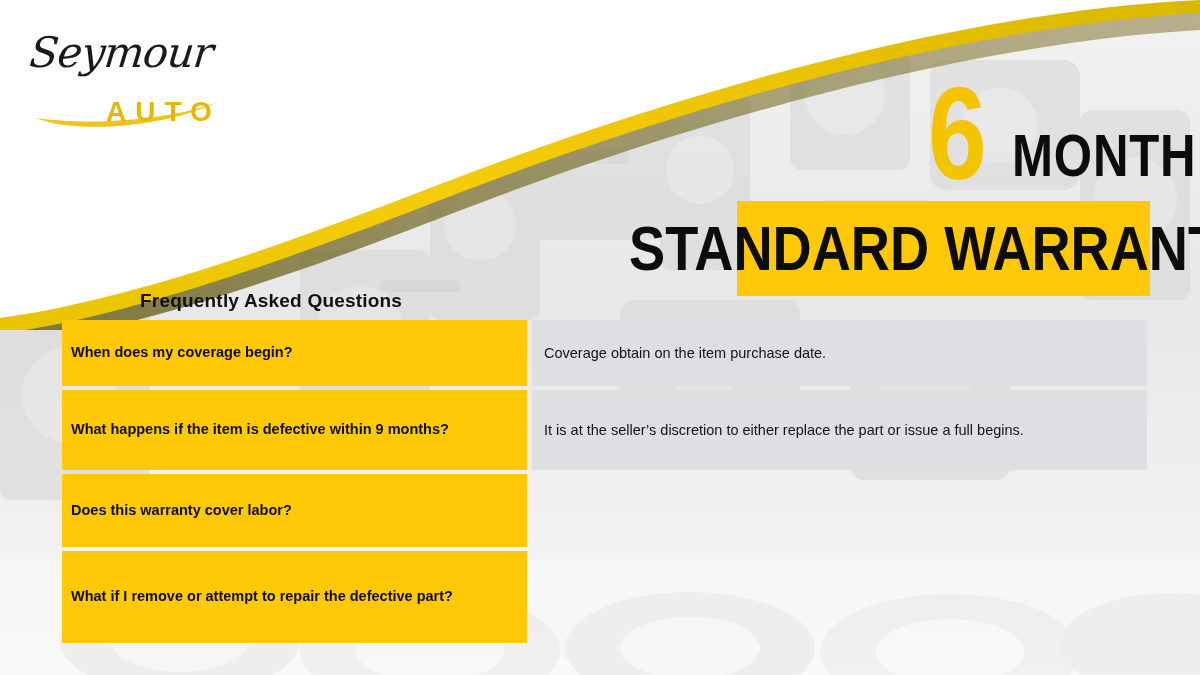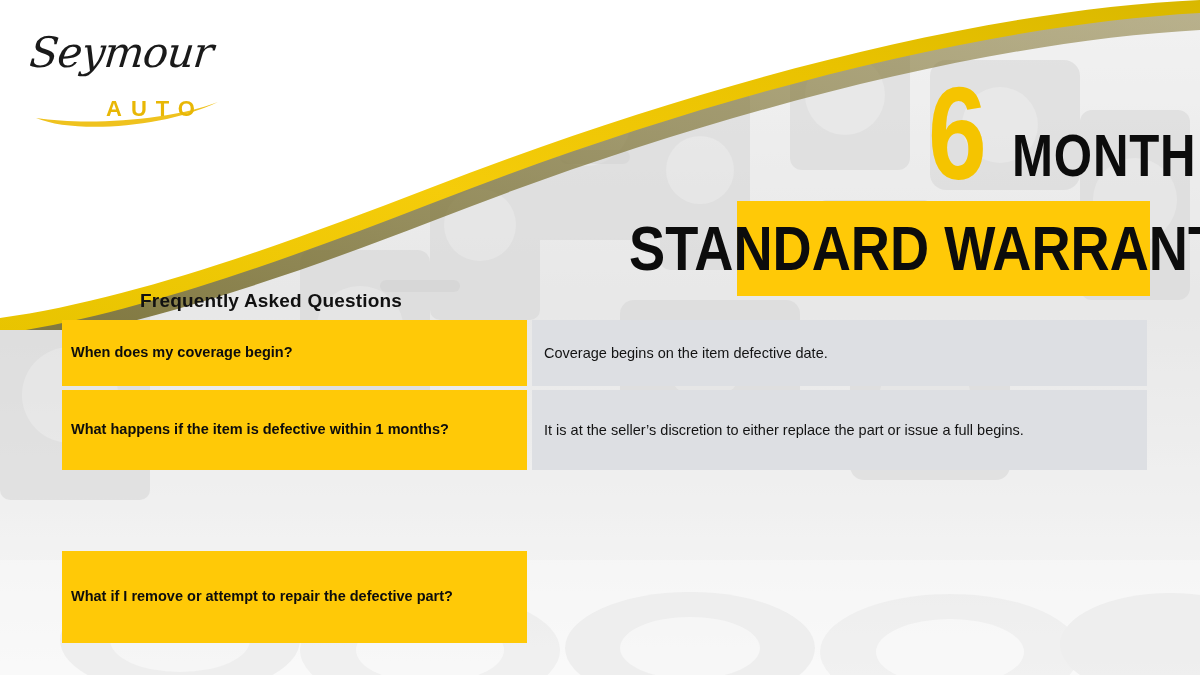--- a/index.html
+++ b/index.html
@@ -32,21 +32,21 @@
   .logo .script {
     position:absolute; left:8px; top:10px;
     font-family:"DejaVu Serif", serif;
     font-style:italic; font-size:42px; color:#1a1a1a;
     letter-spacing:-1px; line-height:1;
     transform:skewX(-6deg);
   }
   .logo .auto {
     position:absolute; left:84px; top:74px;
     font-family:"Liberation Sans", sans-serif;
-    font-weight:bold; font-size:22px; color:#e8b705;
+    font-weight:bold; font-size:28px; color:#e8b705;
     letter-spacing:9px;
   }
   .logo .swoosh { position:absolute; left:0; top:0; }
 
   
   .six {
     position:absolute; left:928px; top:68px;
     font-family:"Liberation Sans", sans-serif;
     font-weight:bold; font-size:132px; line-height:1;
     color:#f5c400;
@@ -246,34 +246,37 @@
 
   <div class="faq-title">Frequently Asked Questions</div>
 
   <div class="faq-table">
 
     <div class="faq-row r1">
       <div class="q">
         <span>When does my coverage begin?</span>
       </div>
       <div class="a">
-        <span>Coverage begins on the item defective date.</span>
+        <span>Coverage obtain on the item purchase date.</span>
       </div>
     </div>
 
     <div class="faq-row r2">
       <div class="q">
-        <span>What happens if the item is defective within 1 months?</span>
+        <span>What happens if the item is defective within 9 months?</span>
       </div>
       <div class="a">
         <span>It is at the seller’s discretion to either replace the part or issue a full begins.</span>
       </div>
     </div>
 
     <div class="faq-row r3">
+      <div class="q">
+        <span>Does this warranty cover labor?</span>
+      </div>
     </div>
 
     <div class="faq-row r4">
       <div class="q">
         <span>What if I remove or attempt to repair the defective part?</span>
       </div>
     </div>
 
   </div>
 

